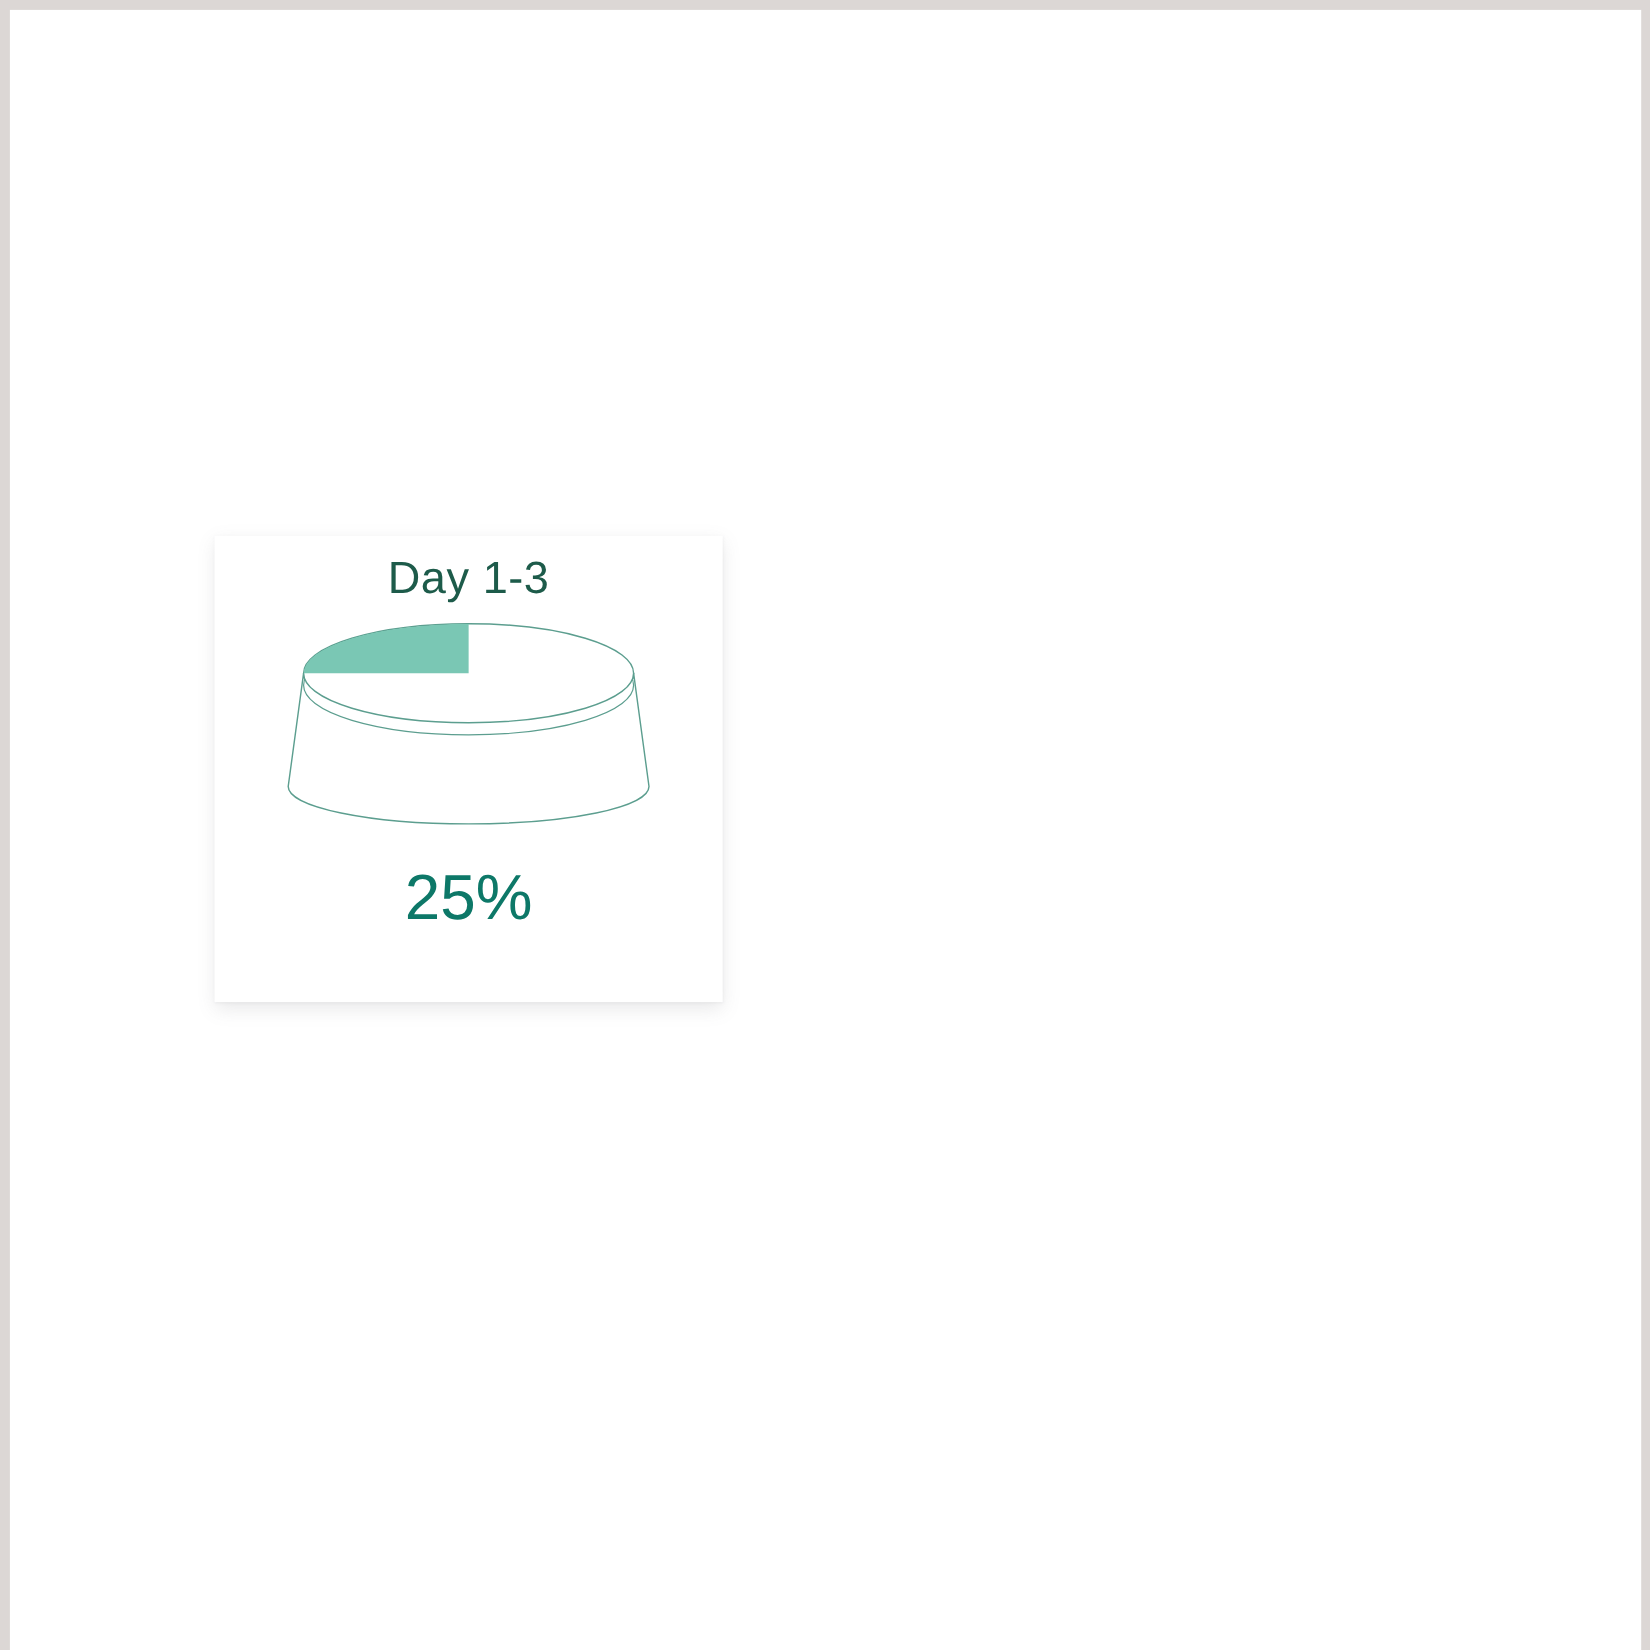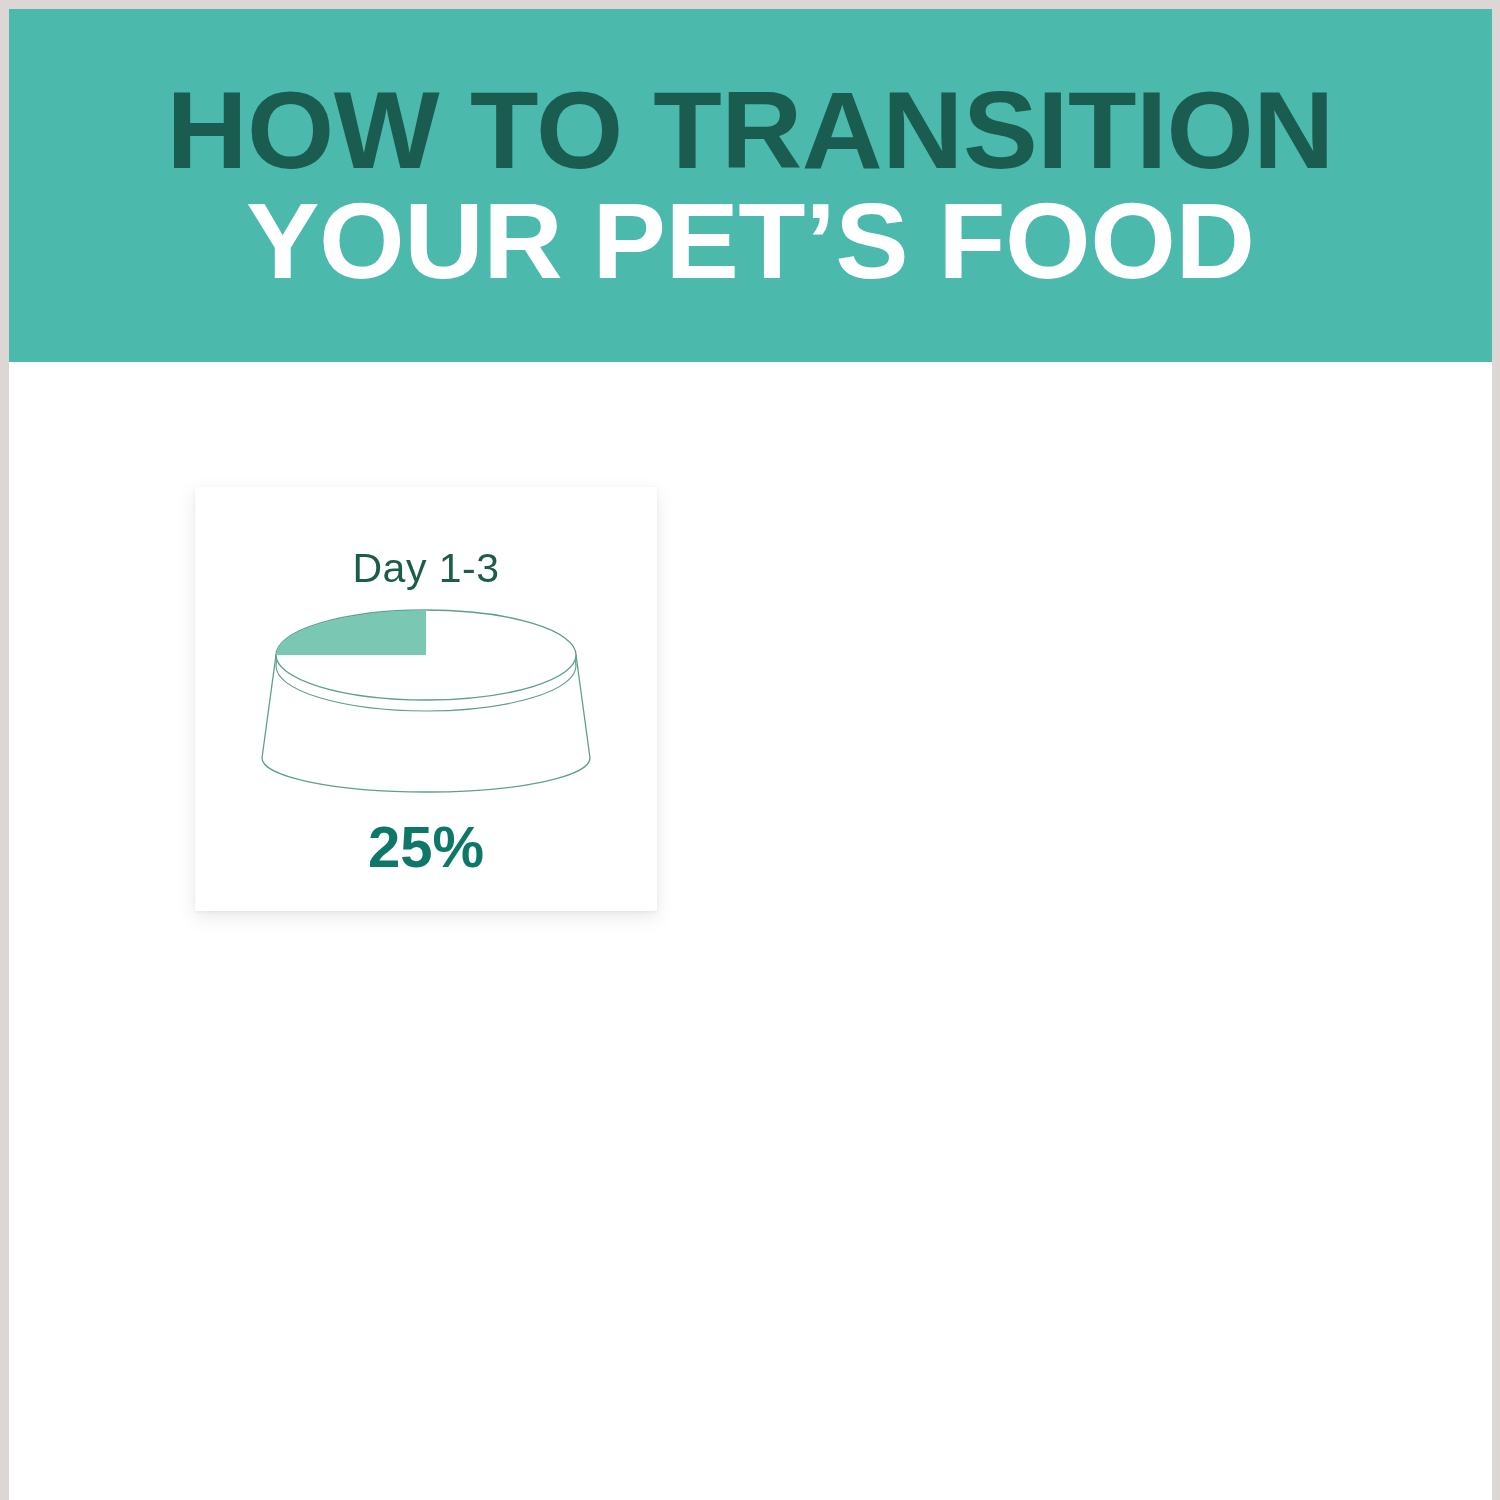--- a/index.html
+++ b/index.html
@@ -82,53 +82,49 @@
     flex-direction: column;
     align-items: center;
     box-sizing: border-box;
   }
   #card-0 { left: 195px;  top: 125px; }
   #card-1 { left: 841px;  top: 125px; }
   #card-2 { left: 195px;  top: 600px; }
   #card-3 { left: 841px;  top: 600px; }
 
   .card-title {
-    margin-top: 61px;
+    margin-top: 18px;
     font-size: 41px;
     font-weight: 400;
     color: #1d5b4a;
     letter-spacing: 0.5px;
     line-height: 1;
   }
   .bowl-wrap {
     margin-top: 14px;
     width: 340px;
     height: 205px;
   }
   .bowl-wrap svg { display: block; width: 100%; height: 100%; }
   .card-pct {
-    margin-top: 10px;
+    margin-top: 22px;
     font-size: 58px;
-    font-weight: 700;
+    font-weight: 400;
     color: #0d7868;
     letter-spacing: 0px;
     line-height: 1;
   }
 </style>
 </head>
 <body>
 
 <div id="canvas">
 
   <div id="page-frame"></div>
 
-  <div id="header">
-    <div class="title-line" id="title-line-1">HOW TO TRANSITION</div>
-    <div class="title-line" id="title-line-2">YOUR PET’S FOOD</div>
-  </div>
 
   <div id="cards">
 
     <div class="card" id="card-0">
       <div class="card-title">Day 1-3</div>
       <div class="bowl-wrap">
         <svg viewBox="0 0 340 205" xmlns="http://www.w3.org/2000/svg">
           <defs>
             <clipPath id="clipTop0">
                 <ellipse cx="170" cy="52" rx="150" ry="45"></ellipse>

